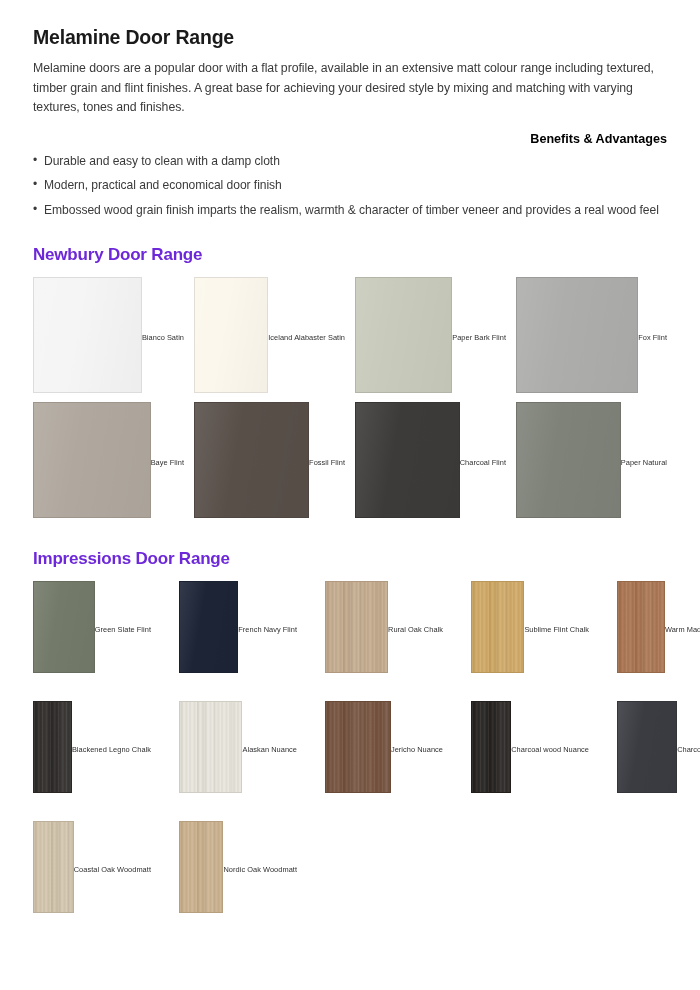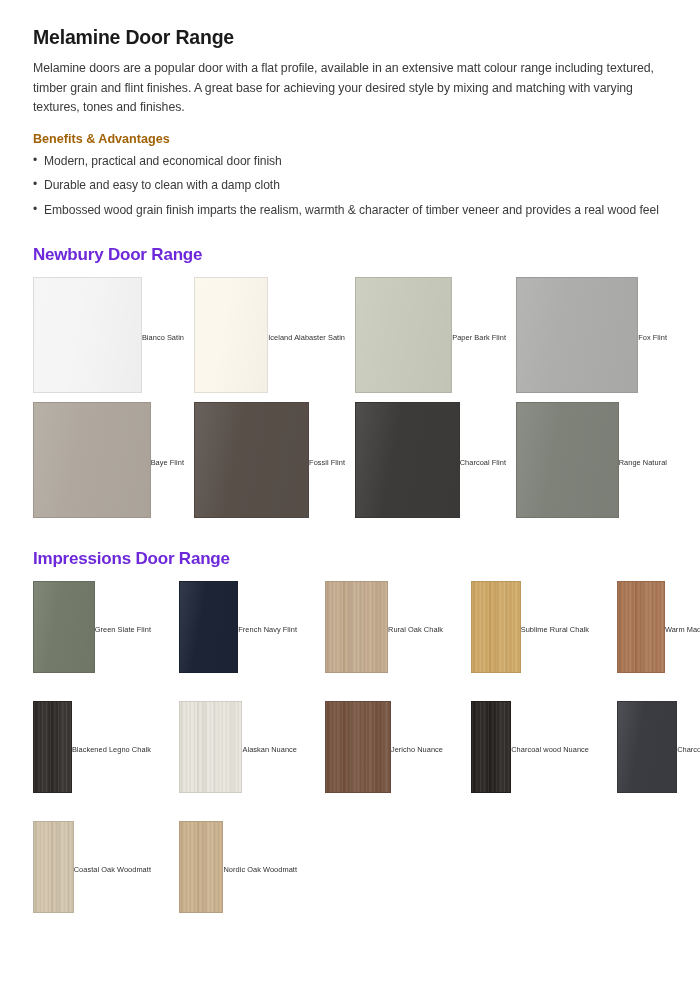--- a/index.html
+++ b/index.html
@@ -42,22 +42,23 @@
   p.intro {
     font-size: 12.3px;
     line-height: 1.58;
     color: #3a3a3a;
     margin: 0 0 14px 0;
     letter-spacing: -0.05px;
   }
   h2.benefits-title {
     font-size: 12.6px;
     font-weight: bold;
-    color: #a16207;
+    color: #000000;
     margin: 0 0 7px 0;
+    text-align: right;
   }
   ul.benefits {
     list-style: none;
     margin: 0;
     padding: 0;
   }
   ul.benefits li {
     font-size: 12.1px;
     line-height: 1.45;
     color: #3a3a3a;
@@ -176,22 +177,22 @@
 <div class="page">
   <div class="content">
 
     <h1 class="doc-title">Melamine Door Range</h1>
 
     <p class="intro">Melamine doors are a popular door with a flat profile, available in an extensive matt colour range including textured, timber grain and flint finishes. A great base for achieving your desired style by mixing and matching with varying textures, tones and finishes.</p>
 
     <h2 class="benefits-title">Benefits &amp; Advantages</h2>
 
     <ul class="benefits">
+      <li>Durable and easy to clean with a damp cloth</li>
       <li>Modern, practical and economical door finish</li>
-      <li>Durable and easy to clean with a damp cloth</li>
       <li>Embossed wood grain finish imparts the realism, warmth &amp; character of timber veneer and provides a real wood feel</li>
     </ul>
 
     <section class="range-newbury">
       <h2 class="range-title">Newbury Door Range</h2>
       <div class="swatch-grid grid-newbury">
 
         <div class="swatch-cell">
           <div class="swatch-chip sheen" style="background-color: rgb(245, 245, 246);"></div>
           <div class="swatch-label">Bianco Satin</div>
@@ -222,21 +223,21 @@
           <div class="swatch-label">Fossil Flint</div>
         </div>
 
         <div class="swatch-cell">
           <div class="swatch-chip sheen" style="background-color: rgb(61, 59, 57);"></div>
           <div class="swatch-label">Charcoal Flint</div>
         </div>
 
         <div class="swatch-cell">
           <div class="swatch-chip sheen" style="background-color: rgb(127, 130, 121);"></div>
-          <div class="swatch-label">Range Natural</div>
+          <div class="swatch-label">Paper Natural</div>
         </div>
 
       </div>
     </section>
 
     <section class="range-impressions">
       <h2 class="range-title">Impressions Door Range</h2>
       <div class="swatch-grid grid-impressions">
 
         <div class="swatch-cell">
@@ -249,21 +250,21 @@
           <div class="swatch-label">French Navy Flint</div>
         </div>
 
         <div class="swatch-cell">
           <div class="swatch-chip grain" style="background-color: rgb(196, 171, 141);"></div>
           <div class="swatch-label">Rural Oak Chalk</div>
         </div>
 
         <div class="swatch-cell">
           <div class="swatch-chip grain" style="background-color: rgb(207, 168, 100);"></div>
-          <div class="swatch-label">Sublime Rural Chalk</div>
+          <div class="swatch-label">Sublime Flint Chalk</div>
         </div>
 
         <div class="swatch-cell">
           <div class="swatch-chip grain" style="background-color: rgb(169, 116, 80);"></div>
           <div class="swatch-label">Warm Madeira Chalk</div>
         </div>
 
         <div class="swatch-cell">
           <div class="swatch-chip grain" style="background-color: rgb(46, 43, 41);"></div>
           <div class="swatch-label">Blackened Legno Chalk</div>

